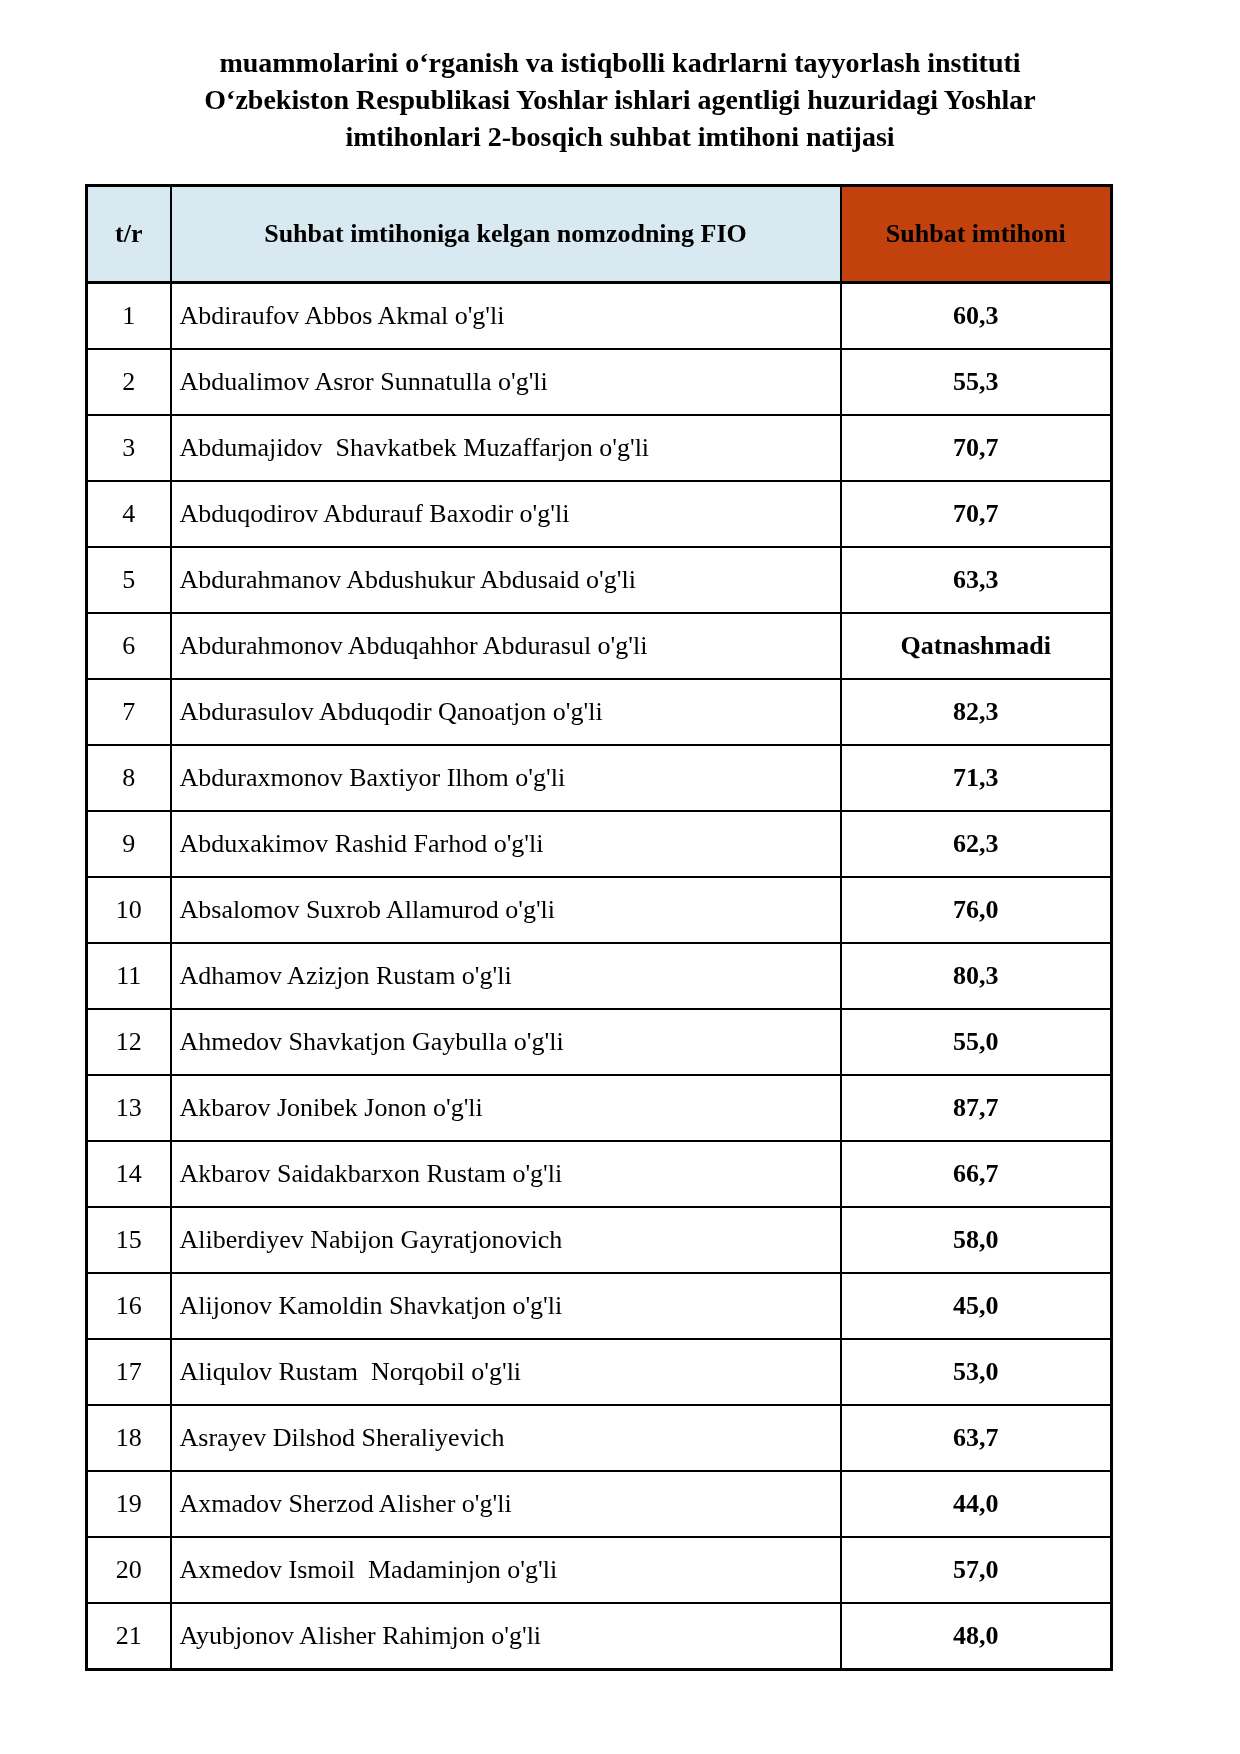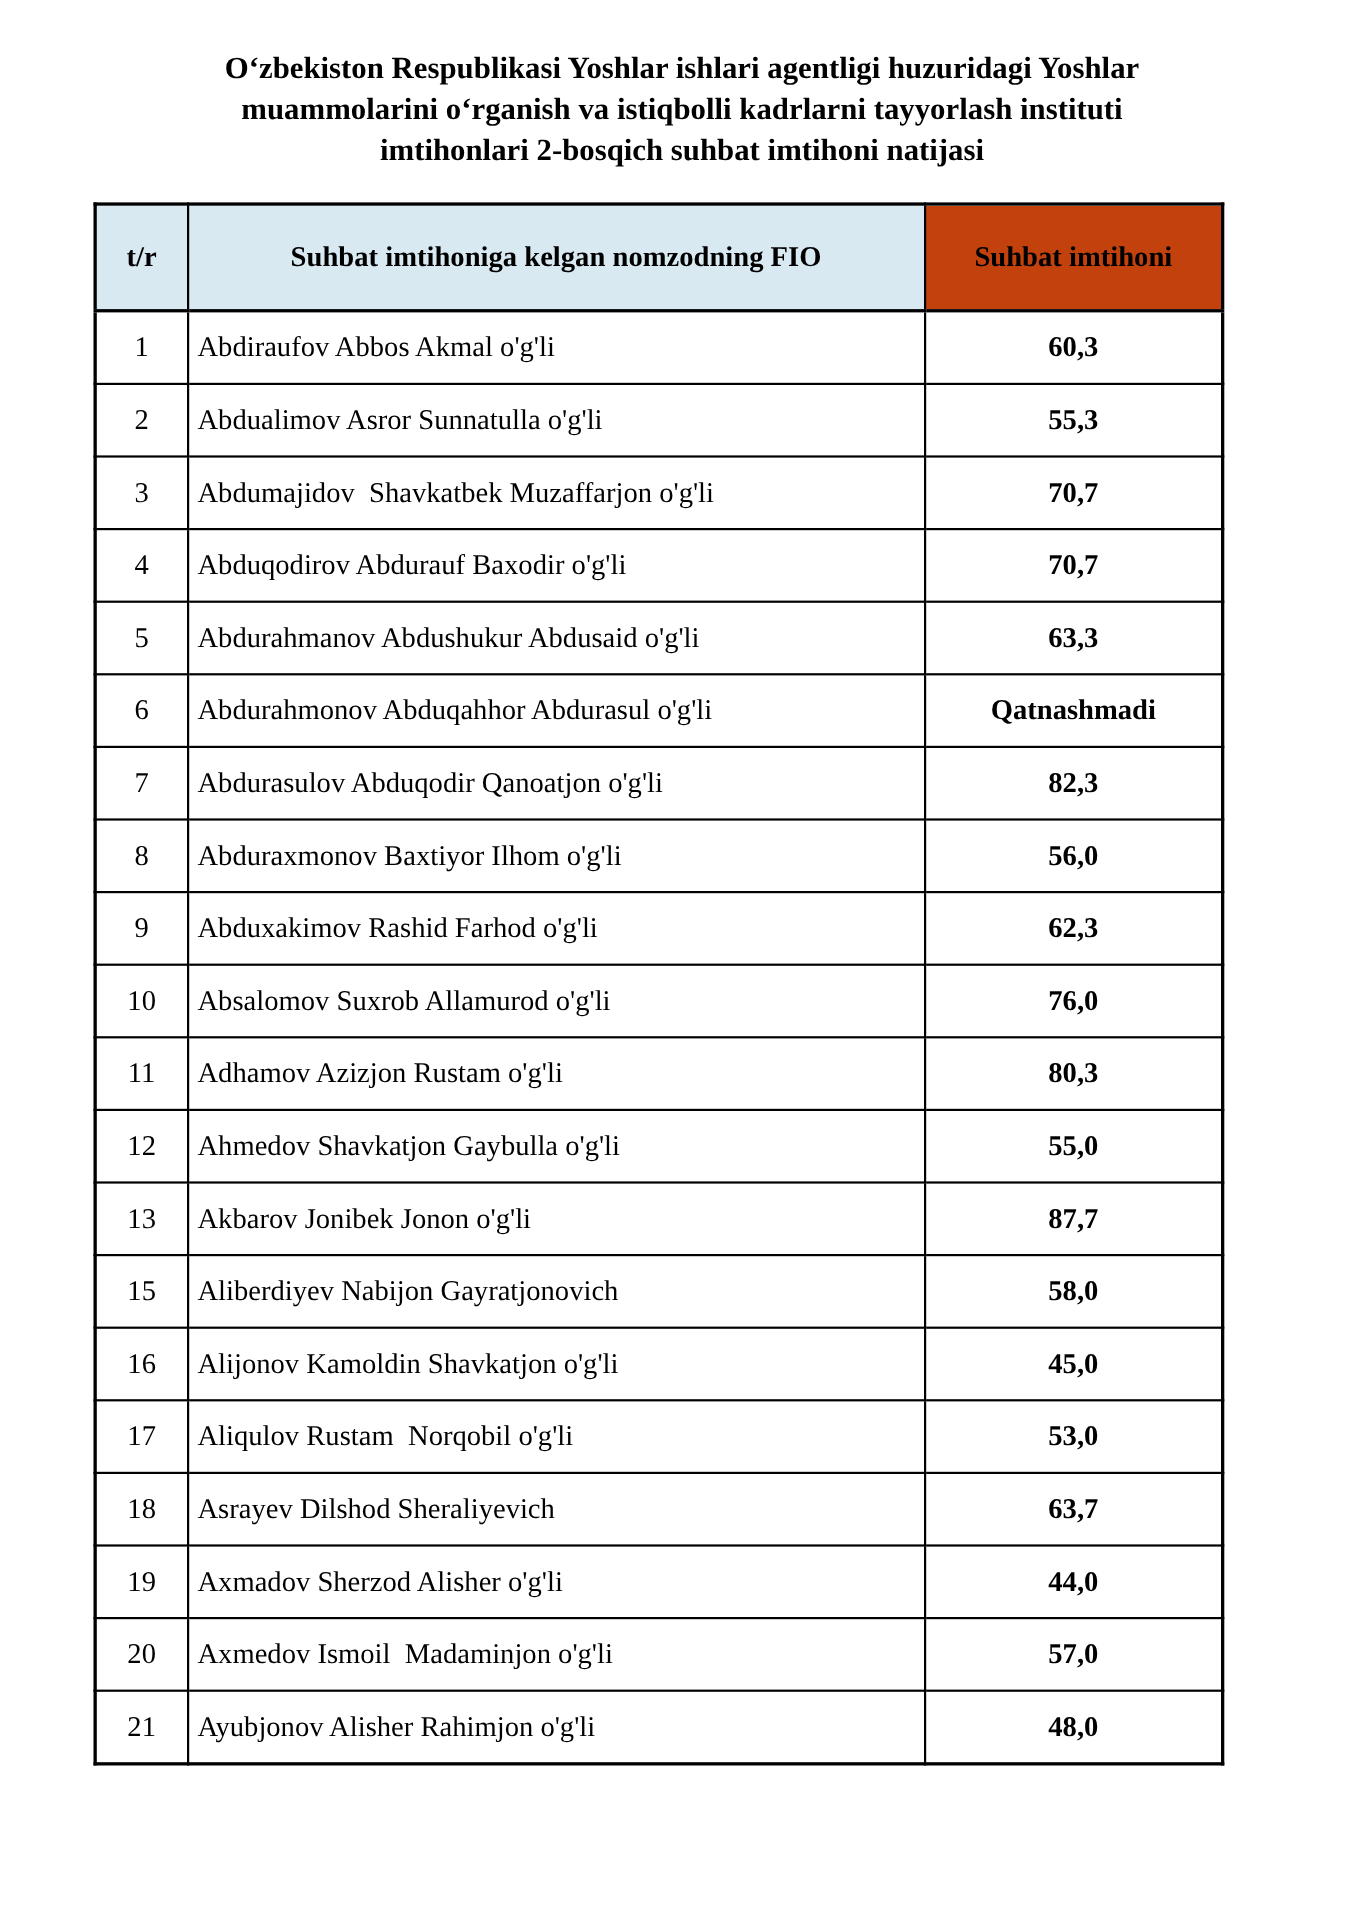--- a/index.html
+++ b/index.html
@@ -73,22 +73,22 @@
   col.col-num   { width: 84px; }
   col.col-name  { width: 670px; }
   col.col-score { width: 271px; }
 </style>
 </head>
 <body>
 
 <div class="page">
 
   <div class="doc-title">
+    <div class="title-line">muammolarini oʻrganish va istiqbolli kadrlarni tayyorlash instituti</div>
     <div class="title-line">Oʻzbekiston Respublikasi Yoshlar ishlari agentligi huzuridagi Yoshlar</div>
-    <div class="title-line">muammolarini oʻrganish va istiqbolli kadrlarni tayyorlash instituti</div>
     <div class="title-line">imtihonlari 2-bosqich suhbat imtihoni natijasi</div>
   </div>
 
   <table class="results">
     <colgroup>
       <col class="col-num">
       <col class="col-name">
       <col class="col-score">
     </colgroup>
     <thead>
@@ -130,21 +130,21 @@
           <td class="cell-score">Qatnashmadi</td>
         </tr>
         <tr>
           <td class="cell-num">7</td>
           <td class="cell-name">Abdurasulov Abduqodir Qanoatjon o'g'li</td>
           <td class="cell-score">82,3</td>
         </tr>
         <tr>
           <td class="cell-num">8</td>
           <td class="cell-name">Abduraxmonov Baxtiyor Ilhom o'g'li</td>
-          <td class="cell-score">56,0</td>
+          <td class="cell-score">71,3</td>
         </tr>
         <tr>
           <td class="cell-num">9</td>
           <td class="cell-name">Abduxakimov Rashid Farhod o'g'li</td>
           <td class="cell-score">62,3</td>
         </tr>
         <tr>
           <td class="cell-num">10</td>
           <td class="cell-name">Absalomov Suxrob Allamurod o'g'li</td>
           <td class="cell-score">76,0</td>
@@ -158,20 +158,25 @@
           <td class="cell-num">12</td>
           <td class="cell-name">Ahmedov Shavkatjon Gaybulla o'g'li</td>
           <td class="cell-score">55,0</td>
         </tr>
         <tr>
           <td class="cell-num">13</td>
           <td class="cell-name">Akbarov Jonibek Jonon o'g'li</td>
           <td class="cell-score">87,7</td>
         </tr>
         <tr>
+          <td class="cell-num">14</td>
+          <td class="cell-name">Akbarov Saidakbarxon Rustam o'g'li</td>
+          <td class="cell-score">66,7</td>
+        </tr>
+        <tr>
           <td class="cell-num">15</td>
           <td class="cell-name">Aliberdiyev Nabijon Gayratjonovich</td>
           <td class="cell-score">58,0</td>
         </tr>
         <tr>
           <td class="cell-num">16</td>
           <td class="cell-name">Alijonov Kamoldin Shavkatjon o'g'li</td>
           <td class="cell-score">45,0</td>
         </tr>
         <tr>

